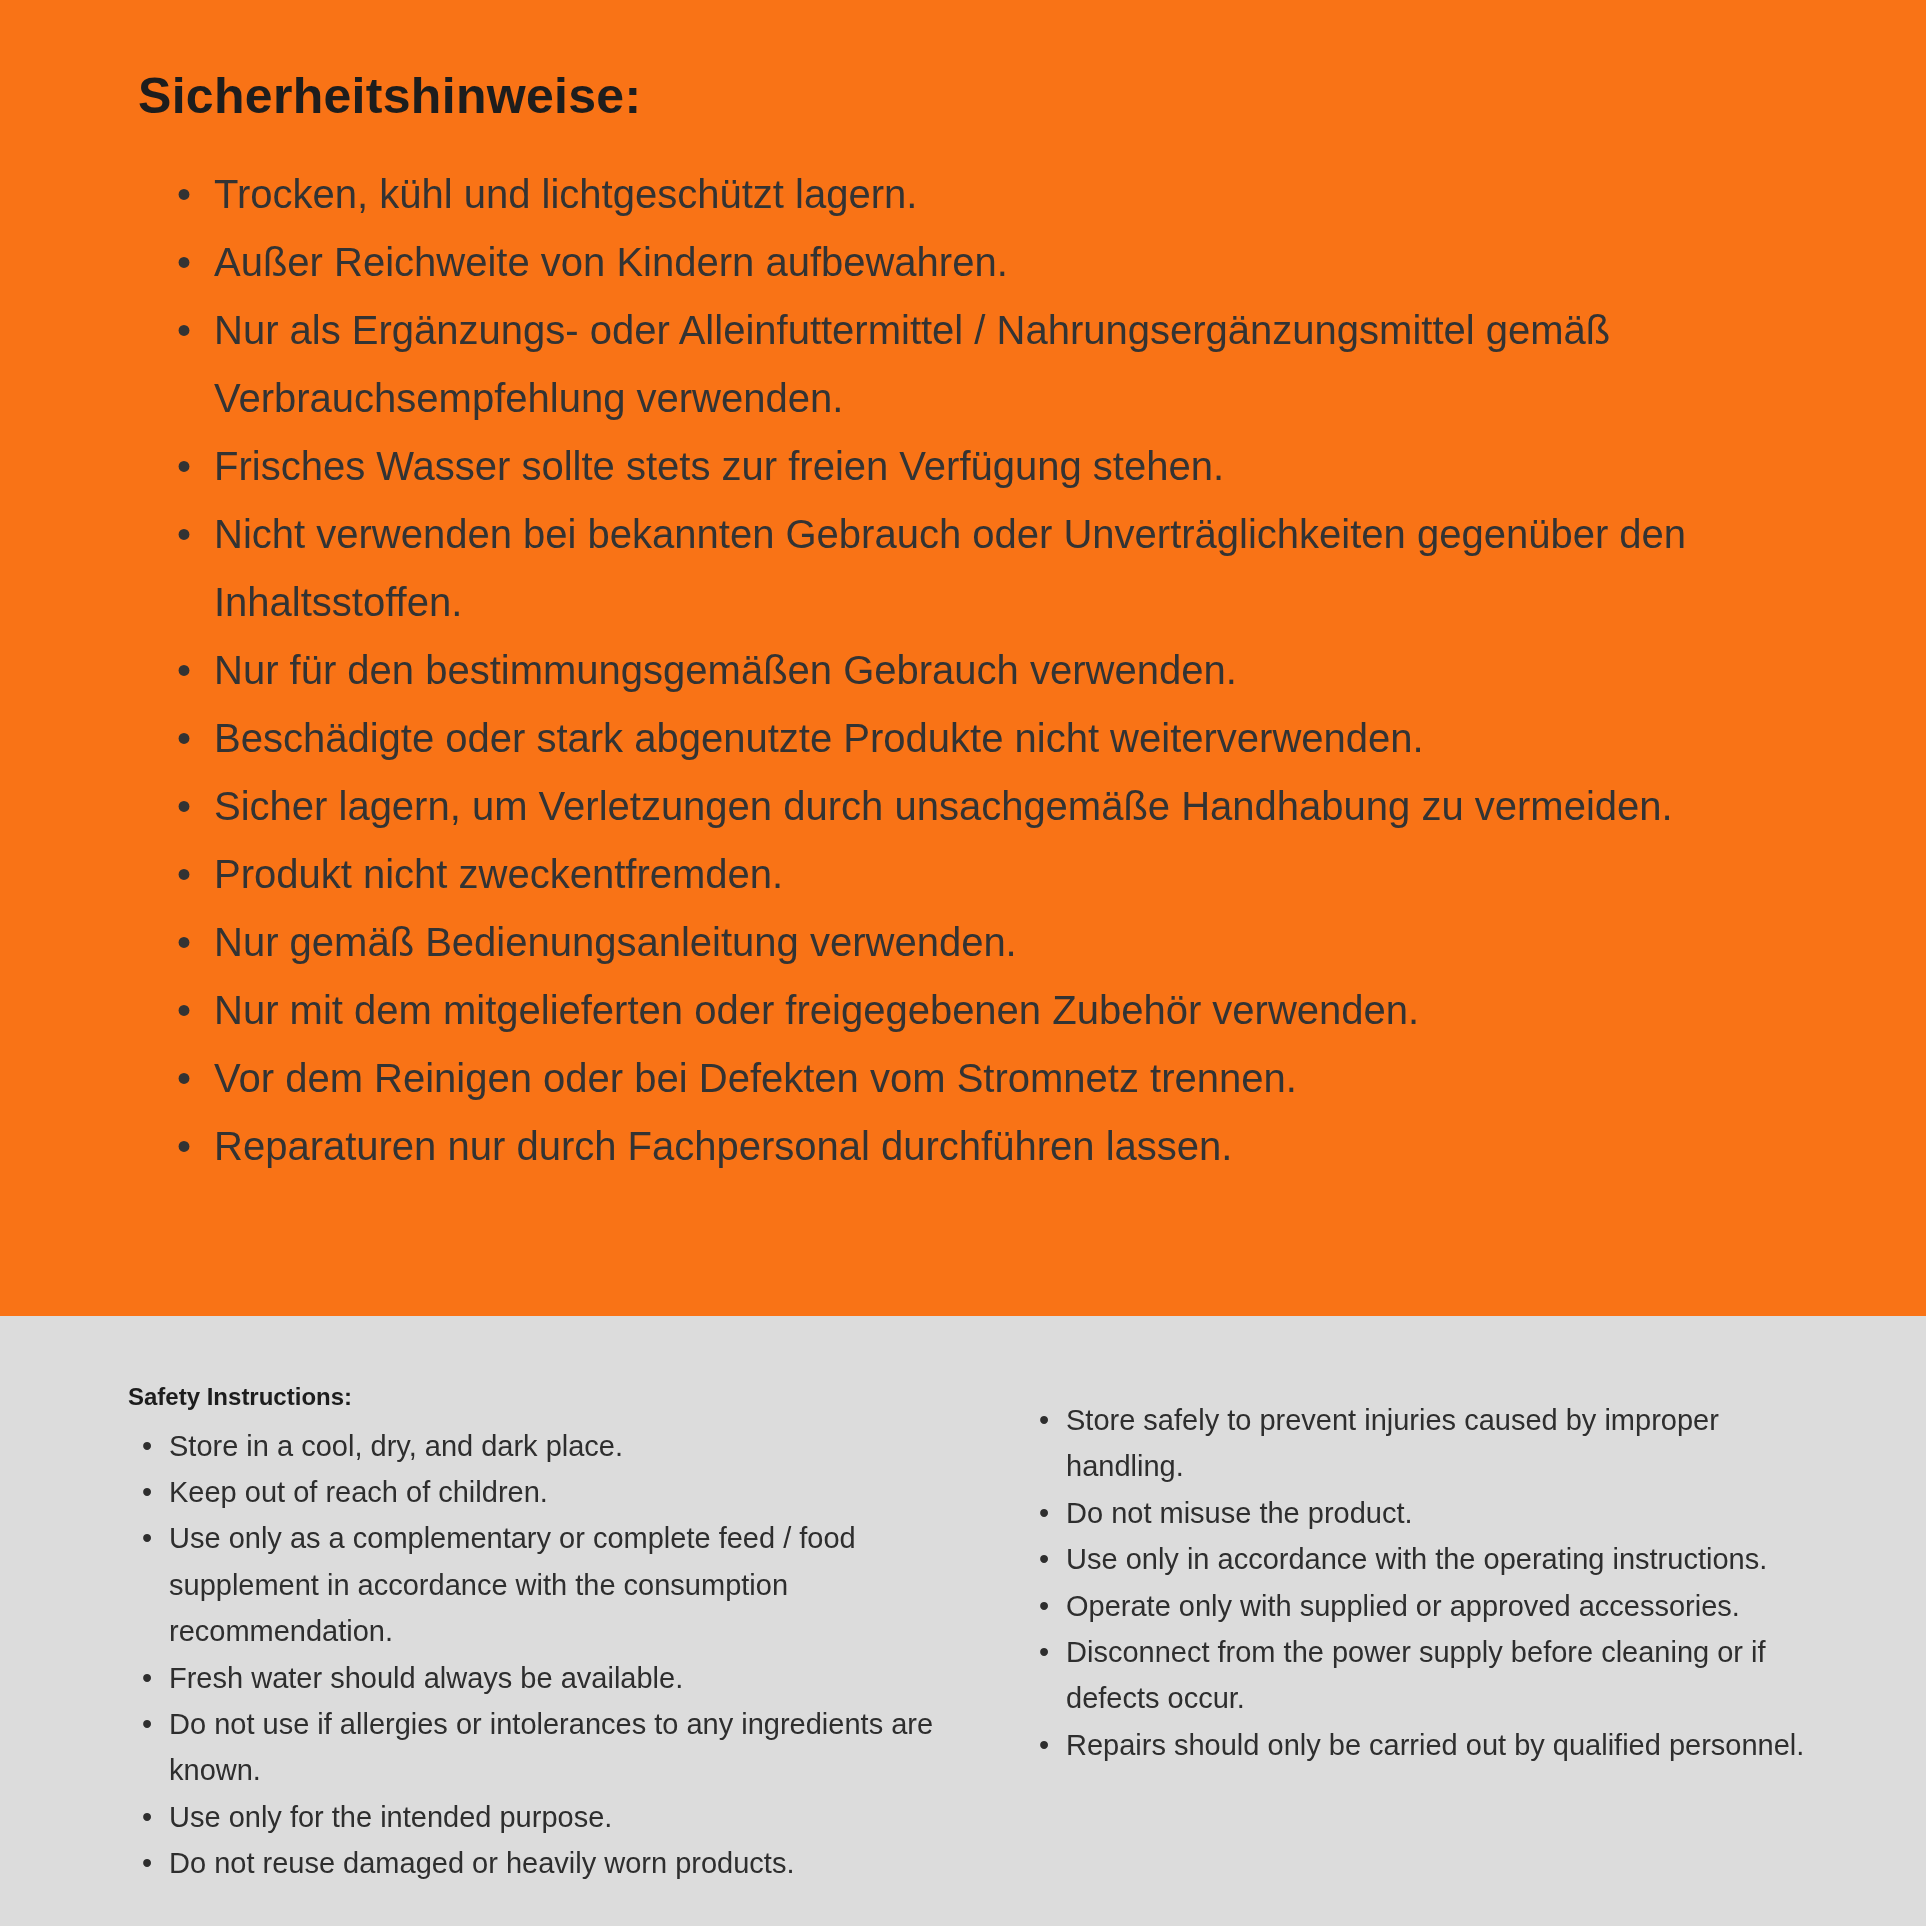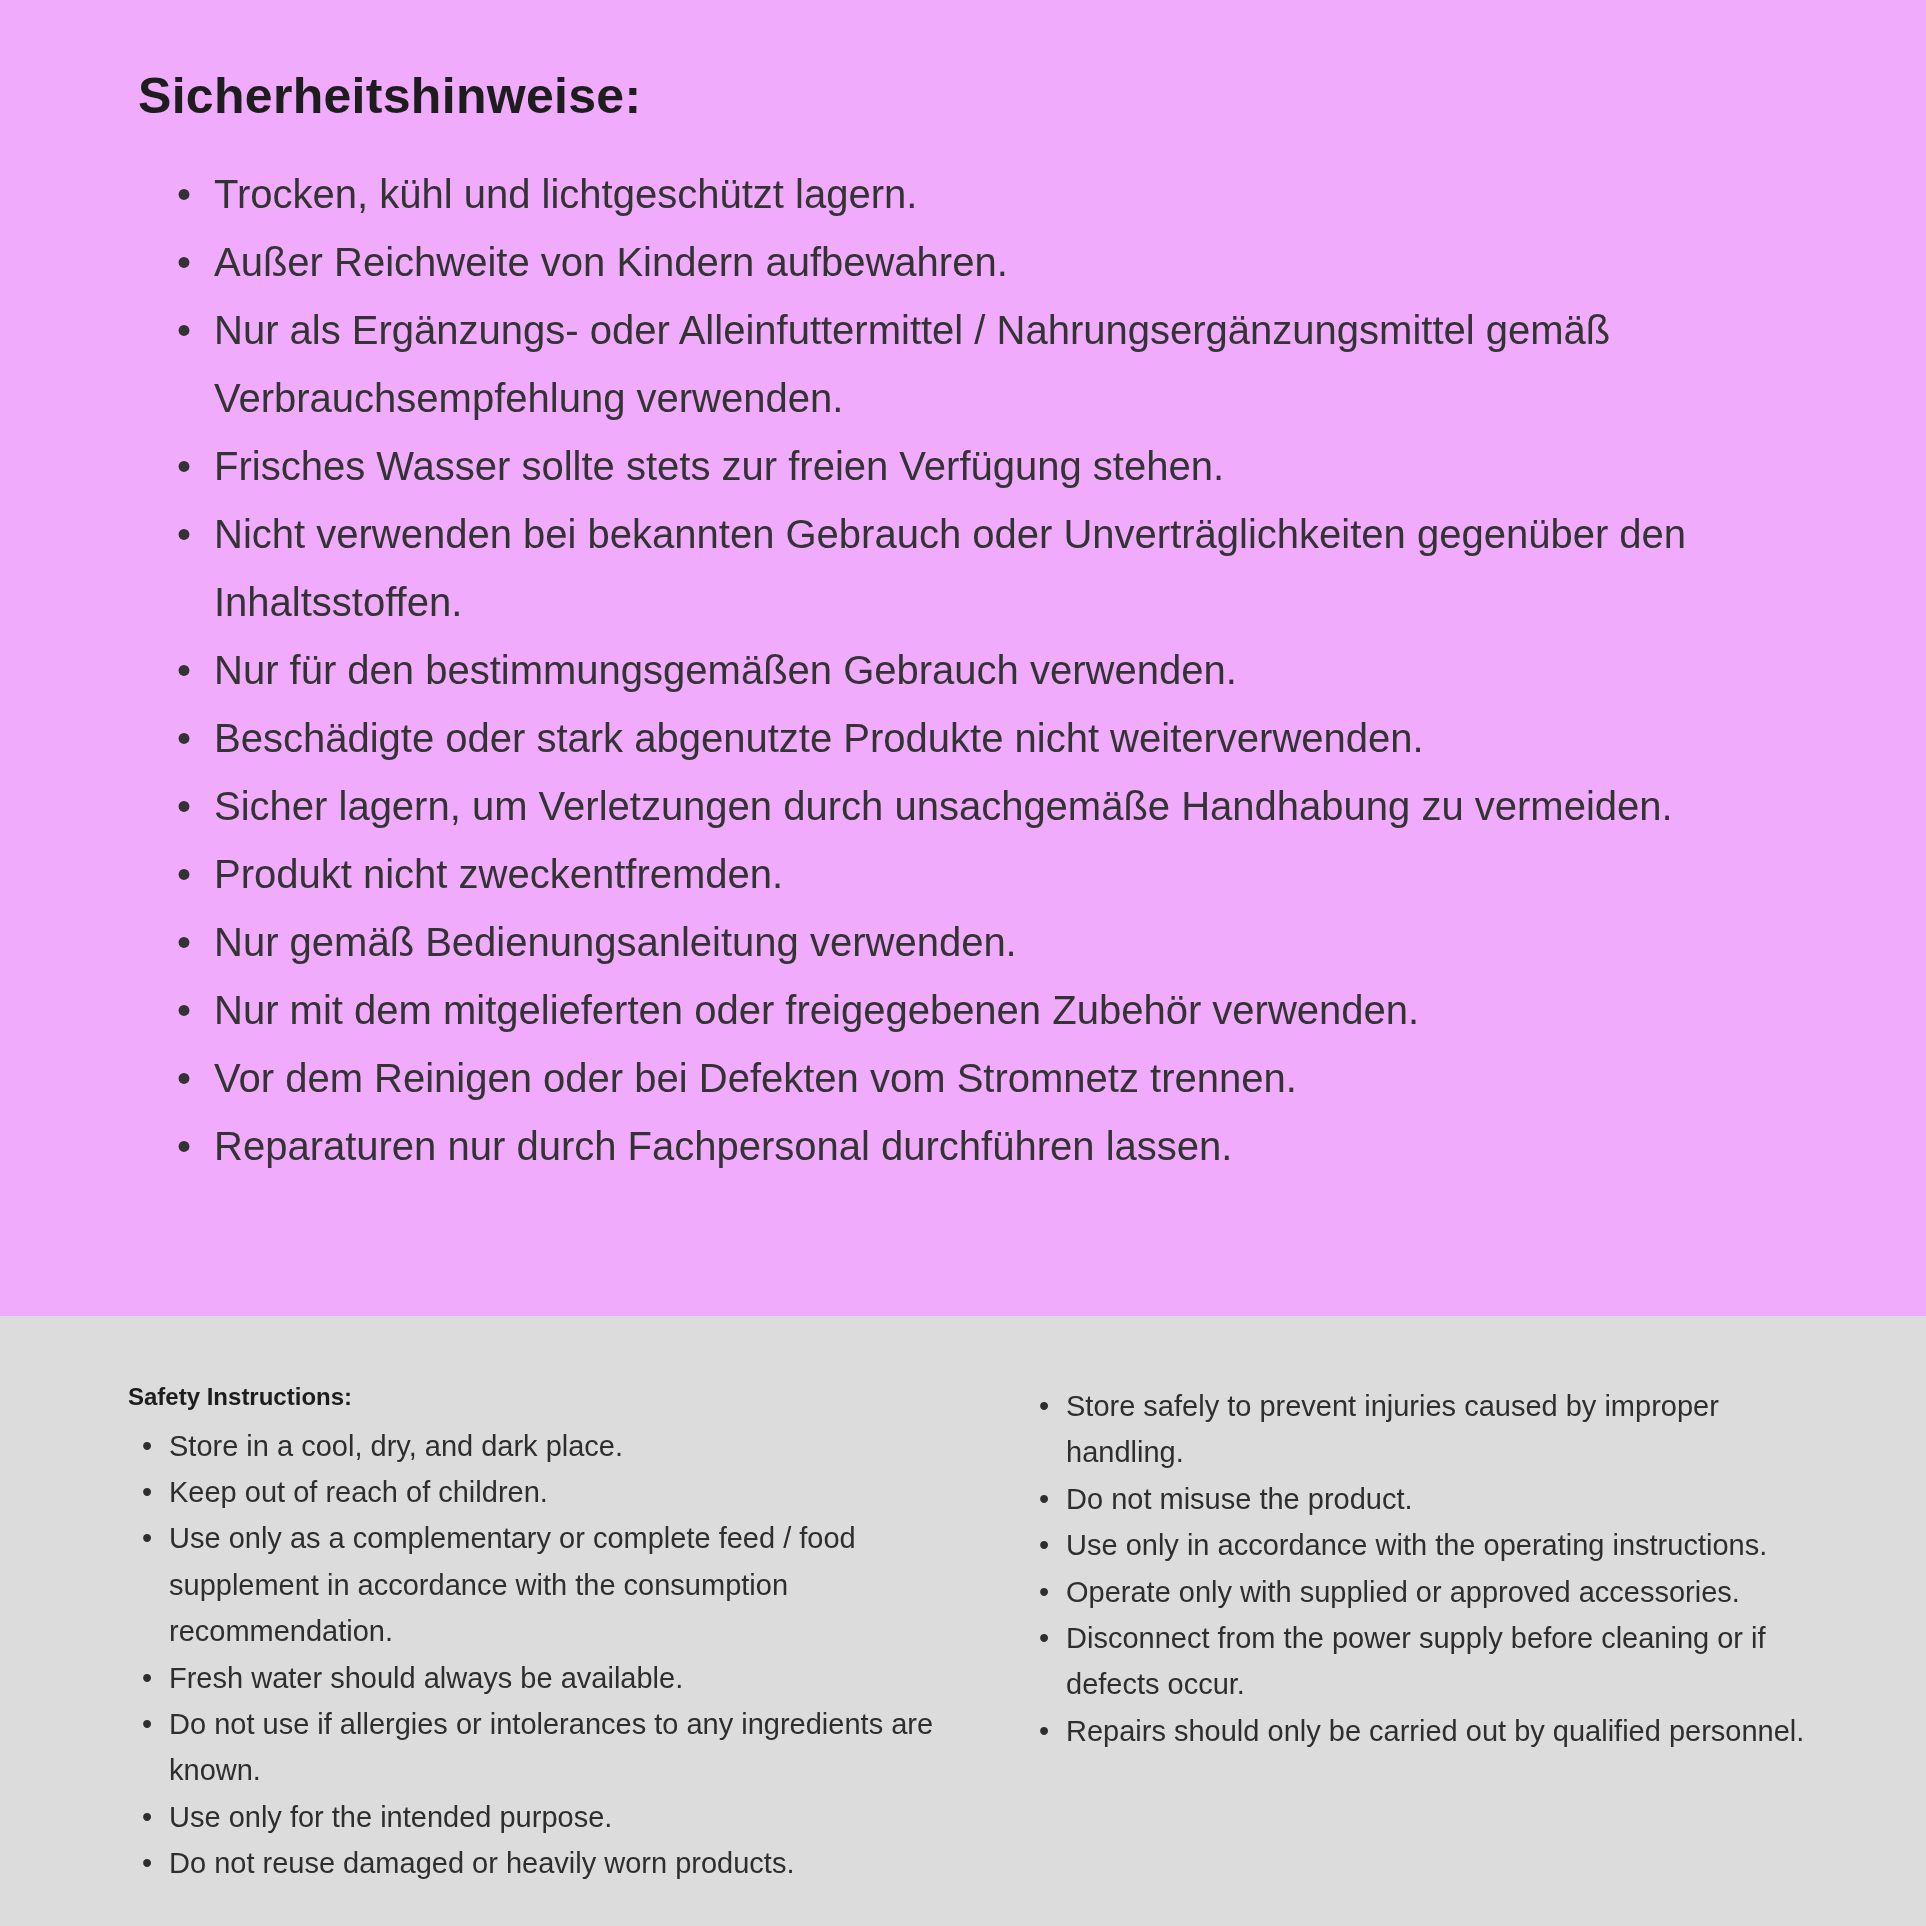--- a/index.html
+++ b/index.html
@@ -13,21 +13,21 @@
     font-family: "Liberation Sans", "DejaVu Sans", sans-serif;
     color: #2e2e2e;
     overflow: hidden;
   }
 
   
   .german-section {
     box-sizing: border-box;
     width: 1926px;
     height: 1316px;
-    background: #f0abfc;
+    background: #f97316;
     padding: 67px 96px 0 138px;
   }
   .german-title {
     font-size: 50px;
     font-weight: 700;
     color: #1d1d1d;
     margin: 0 0 35px 0;
     letter-spacing: 0.3px;
   }
   ul.instructions {
@@ -81,20 +81,21 @@
     padding-left: 14px;
   }
   .english-section ul.instructions li {
     padding-left: 27px;
   }
   .english-section ul.instructions li::before {
     color: #2e2e2e;
   }
   .english-col.right ul.instructions {
     padding-left: 0;
+    margin-top: 14px;
   }
 </style>
 </head>
 <body>
 
 <div class="german-section">
   <h1 class="german-title">Sicherheitshinweise:</h1>
   <ul class="instructions">
       <li>Trocken, kühl und lichtgeschützt lagern.</li>
       <li>Außer Reichweite von Kindern aufbewahren.</li>

